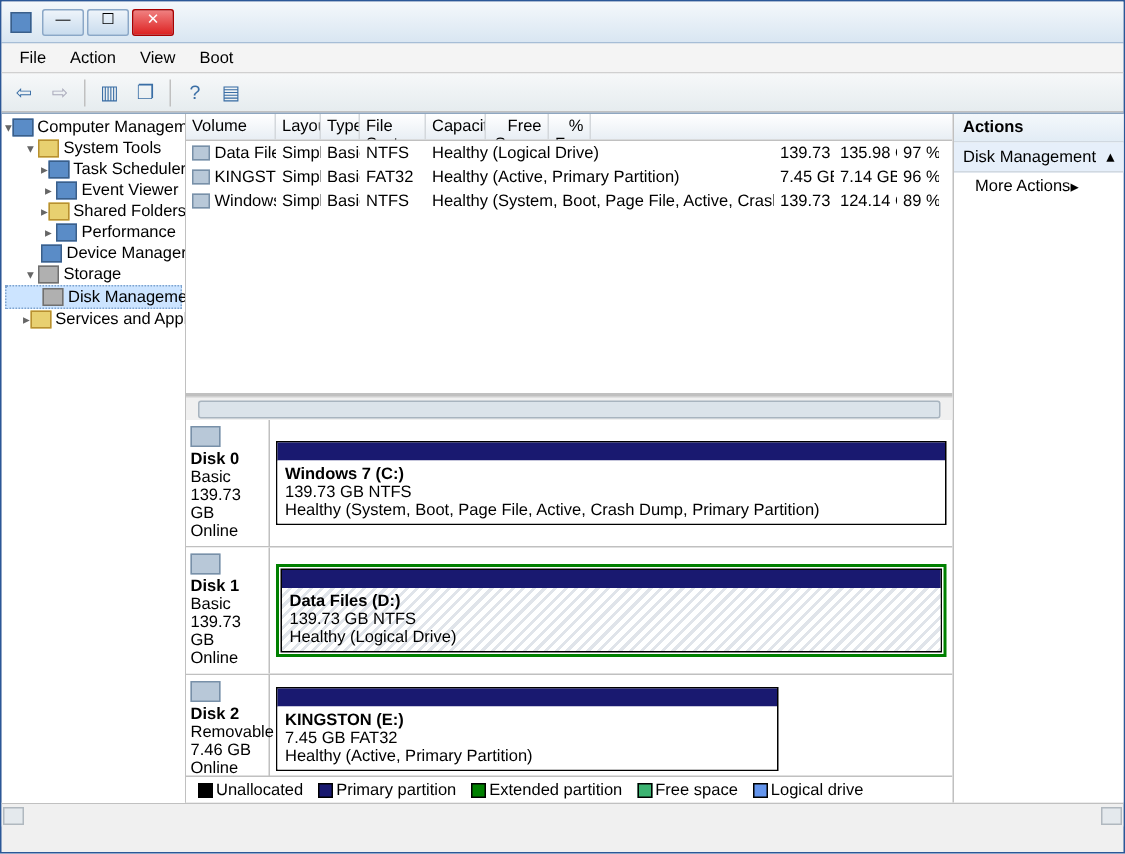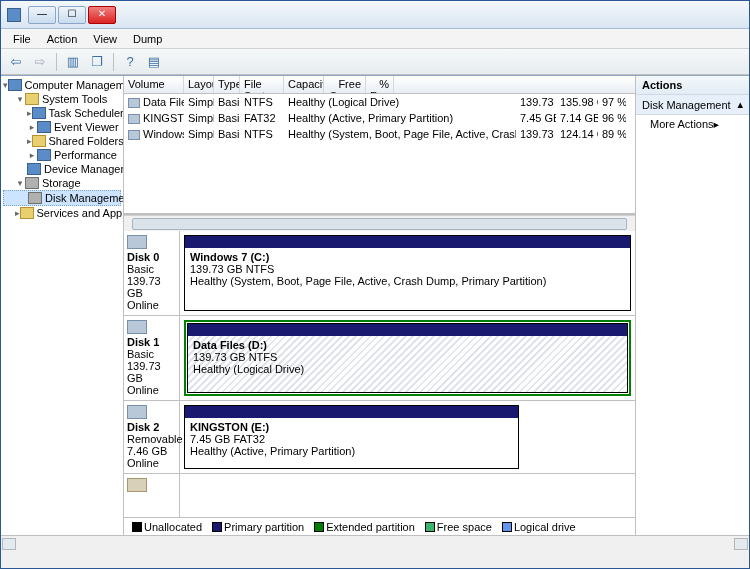--- a/index.html
+++ b/index.html
@@ -18,31 +18,31 @@
 .body { display: flex; height: 460px; border-top: 1px solid #8ea6c0; }
 .tree { width: 123px; background: #fff; border-right: 1px solid #c0c0c0; overflow:auto; padding:2px;}
 .tnode { display:flex; align-items:center; padding:1px 0; cursor:pointer; white-space:nowrap;}
 .tnode.sel { background:#cce4ff; border:1px dotted #7da2ce;}
 .exp { width:10px; text-align:center; color:#666; font-size:9px;}
 .nic { width:14px; height:12px; background:#5a8cc7; margin-right:3px; border:1px solid #3a5f8a; flex-shrink:0;}
 .nic.y { background:#e8d070; border-color:#b89030;}
 .nic.g { background:#b0b0b0; border-color:#707070;}
 .ind1 { padding-left:12px;} .ind2 { padding-left:24px;}
 .center { flex:1; display:flex; flex-direction:column; background:#fff;}
-.vol-list { height:139px; border-bottom:2px solid #c0c0c0; overflow:auto;}
+.vol-list { height:188px; border-bottom:2px solid #c0c0c0; overflow:auto;}
 .vhead { display:flex; background:linear-gradient(#fff,#e8eef4); border-bottom:1px solid #c0c0c0; height:18px;}
 .vhead div { padding:2px 4px; border-right:1px solid #d4d8dc; overflow:hidden;}
 .vrow { display:flex; height:16px; align-items:center;}
 .vrow div { padding:0 4px; overflow:hidden; white-space:nowrap;}
 .c-vol{width:60px;} .c-lay{width:30px;} .c-typ{width:26px;} .c-fs{width:44px;} .c-st{width:232px;} .c-cap{width:40px;text-align:right;} .c-fr{width:42px;text-align:right;} .c-pc{width:28px;text-align:right;}
 .dic { width:12px; height:10px; background:#b8c8d8; border:1px solid #7890a8; display:inline-block; margin-right:3px; vertical-align:middle;}
 .hscroll { height:16px; background:#f0f0f0; border-top:1px solid #d0d0d0; display:flex; align-items:center; position:relative;}
 .hscroll .thumb { position:absolute; left:8px; right:8px; height:12px; background:#dbe3ea; border:1px solid #a8b4bf; border-radius:2px;}
 .disk-pane { flex:1; overflow-y:auto; overflow-x:hidden;}
-.drow { display:flex; border-bottom:1px solid #c0c0c0; min-height:58px;}
+.drow { display:flex; border-bottom:1px solid #c0c0c0; min-height:58px;align-items:center;}
 .dinfo { width:56px; padding:4px 3px; background:#fff; border-right:1px solid #c0c0c0;}
 .dinfo .dic2 { width:20px; height:14px; background:#b8c8d8; border:1px solid #7890a8; margin-bottom:2px;}
 .dinfo .cd { background:#d8d0b8; border-color:#a89870;}
 .dtitle { font-weight:bold;}
 .dparts { flex:1; padding:4px; display:flex; gap:0;}
 .part { border:1px solid #000; display:flex; flex-direction:column;}
 .phead { height:12px;}
 .pbody { flex:1; padding:3px 5px; background:#fff;}
 .part.primary .phead { background:#191970;}
 .part.extended { border:2px solid #008000; padding:1px;}
@@ -69,21 +69,21 @@
     <div>—</div>
     <div>☐</div>
     <div class="close">✕</div>
   </div>
 </div>
 
 <div class="menubar">
   <span>File</span>
   <span>Action</span>
   <span>View</span>
-  <span>Dump</span>
+  <span>Boot</span>
 </div>
 
 <div class="toolbar">
   <div class="tbtn">⇦</div>
   <div class="tbtn" style="color:#aab;">⇨</div>
   <div class="sep"></div>
   <div class="tbtn">▥</div>
   <div class="tbtn">❐</div>
   <div class="sep"></div>
   <div class="tbtn">?</div>

